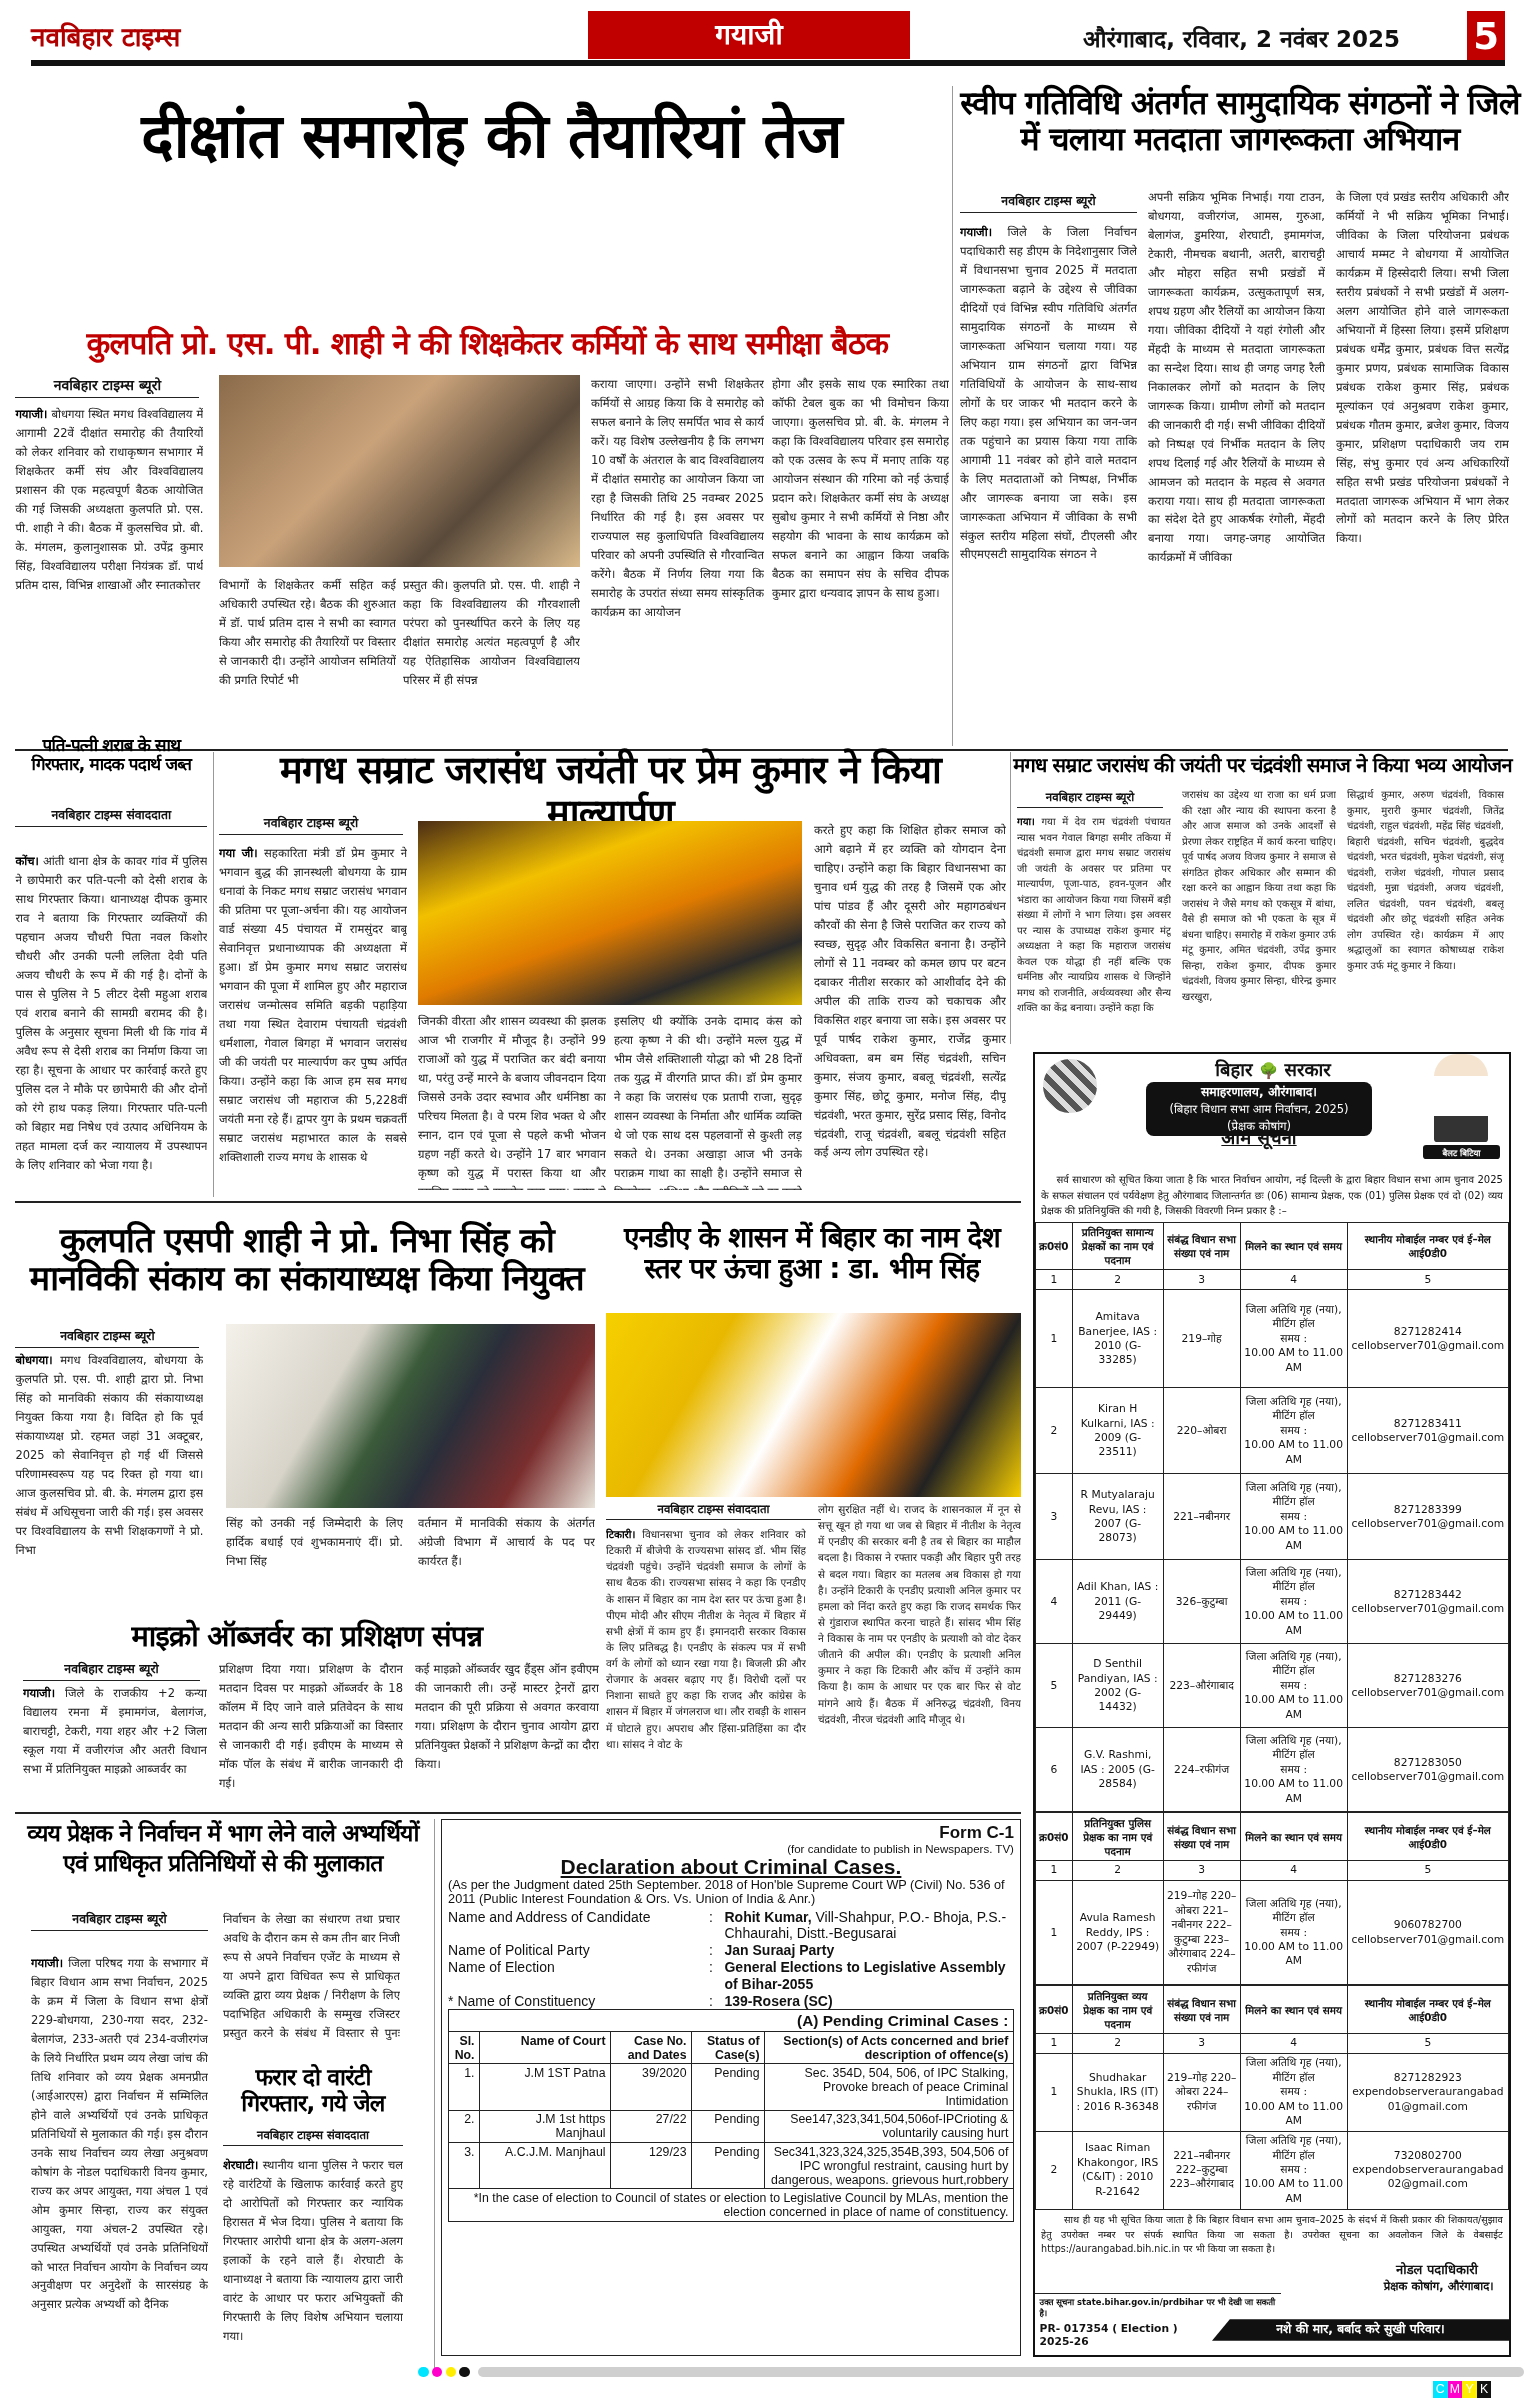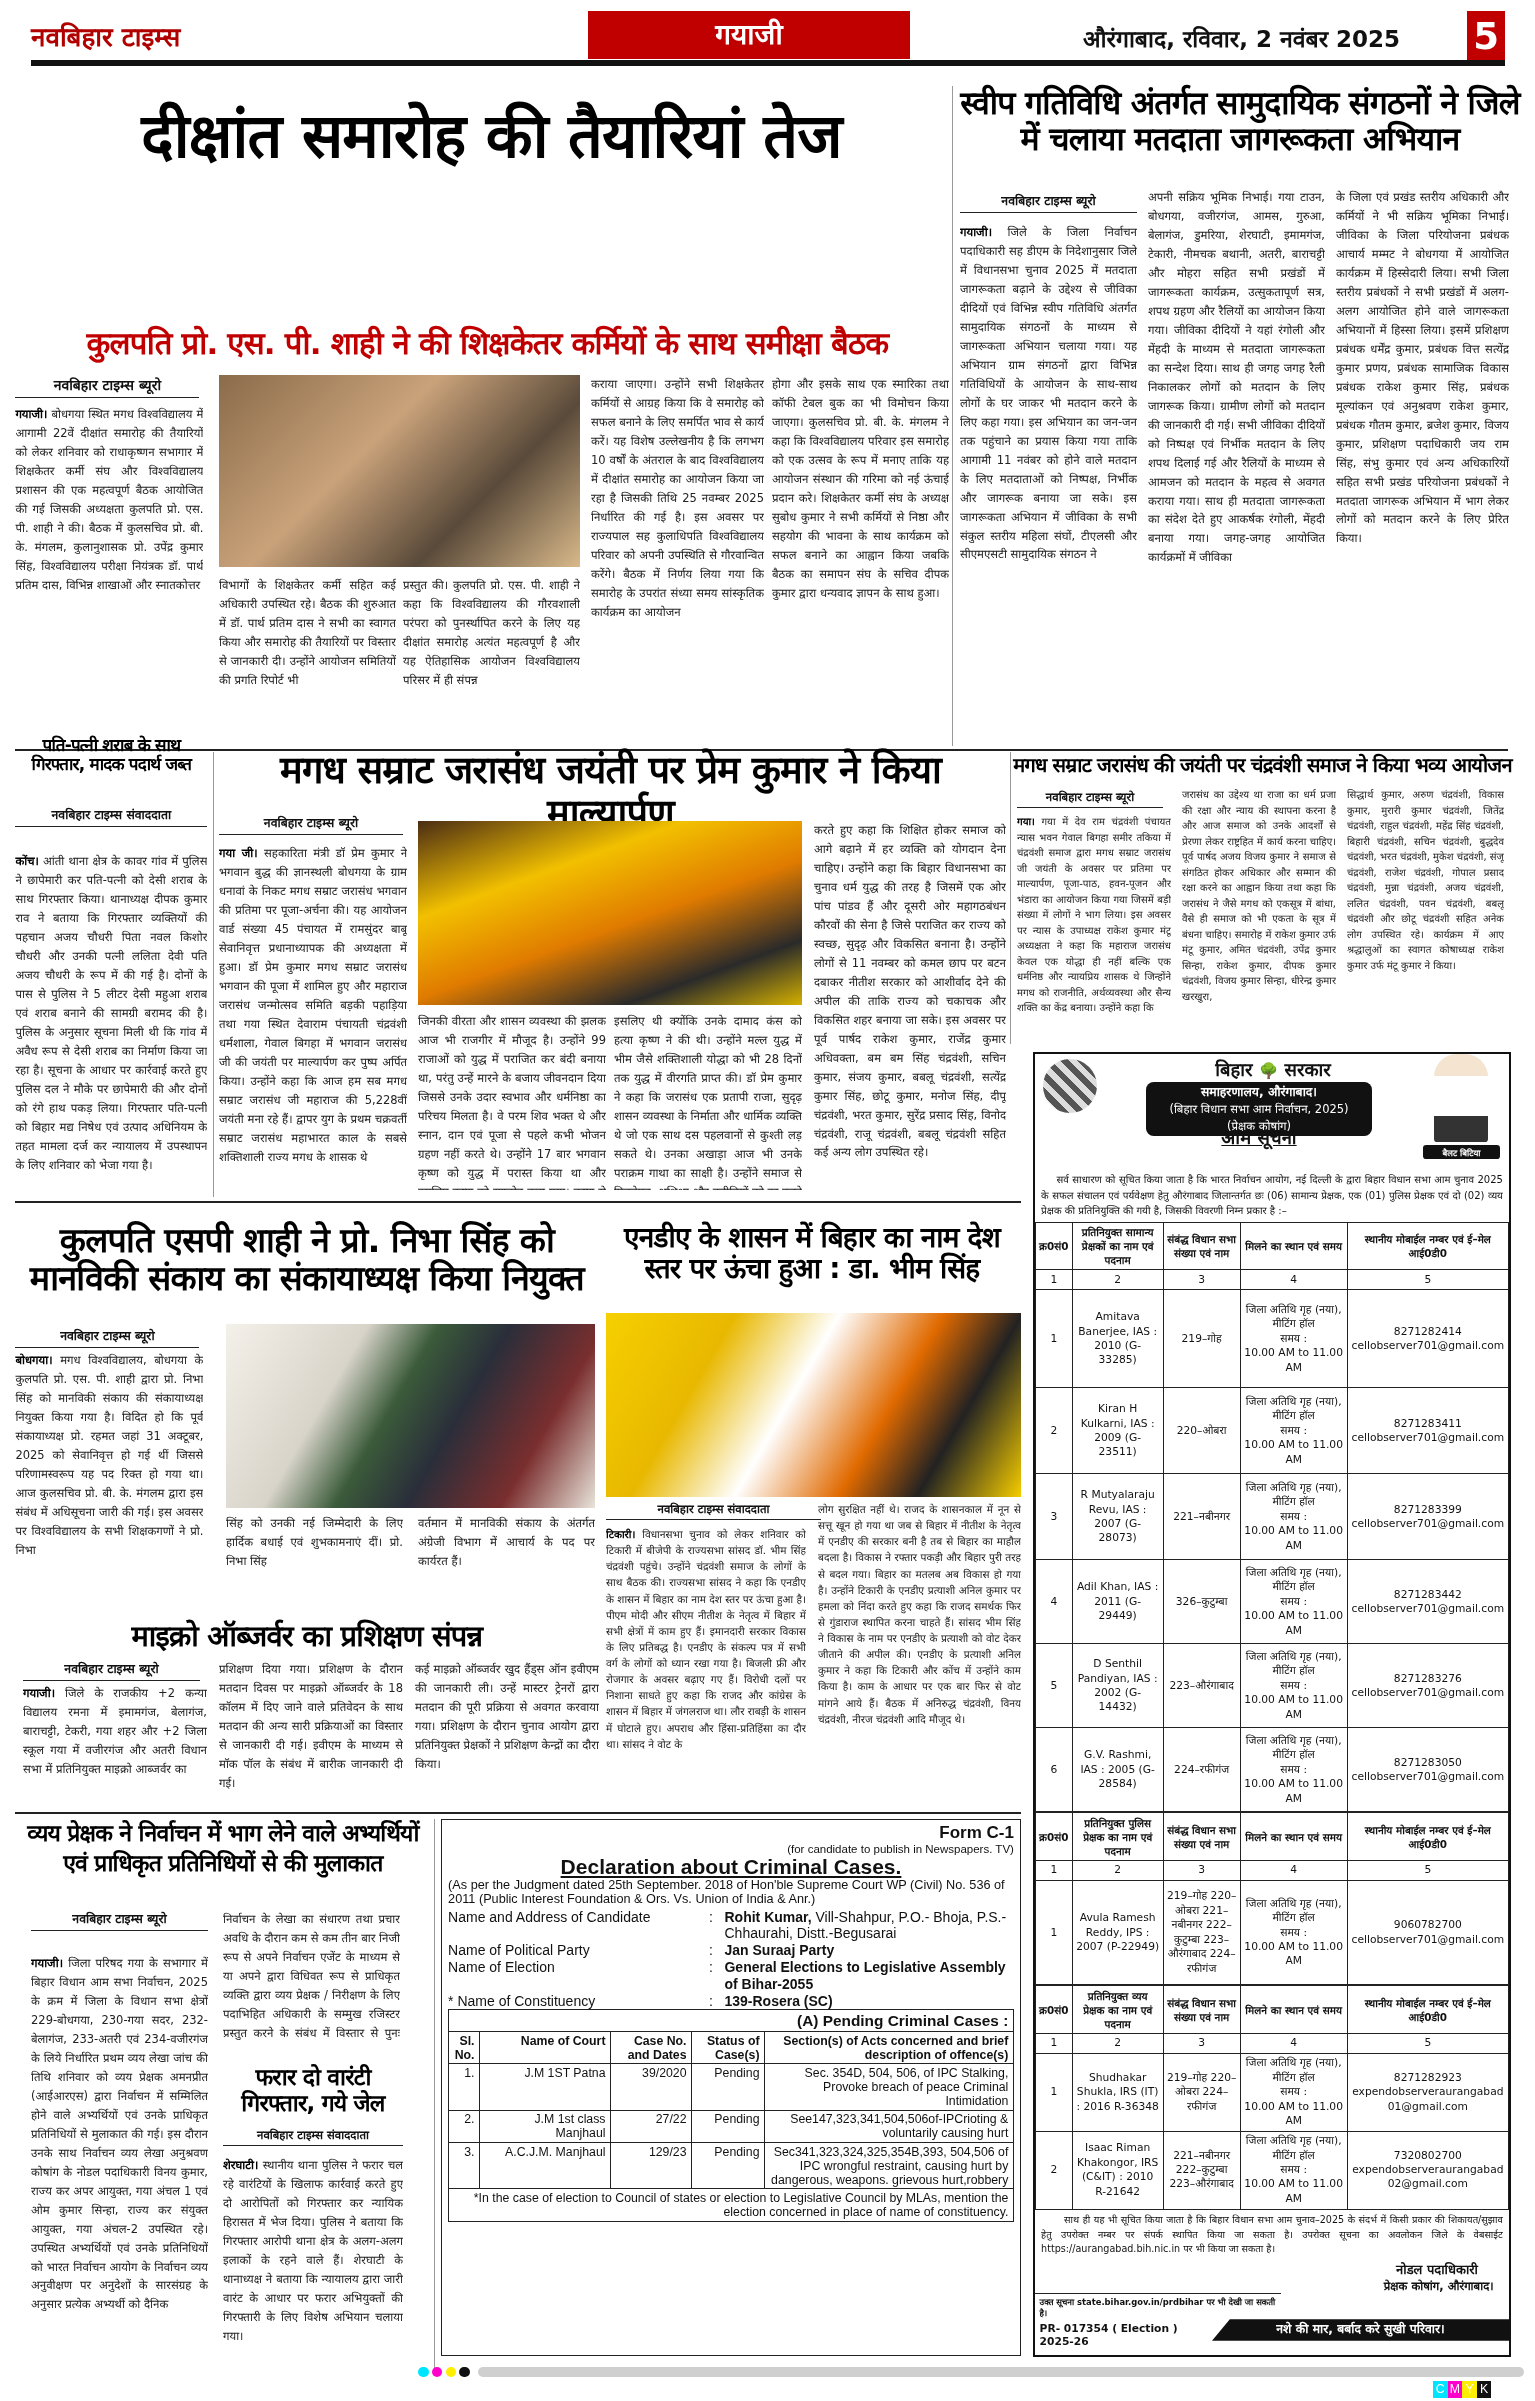--- a/index.html
+++ b/index.html
@@ -165,21 +165,21 @@
     </tr>
     <tr>
           <td>1.</td>
           <td>J.M 1ST Patna</td>
           <td>39/2020</td>
           <td>Pending</td>
           <td>Sec. 354D, 504, 506, of IPC Stalking, Provoke breach of peace Criminal Intimidation</td>
         </tr>
     <tr>
           <td>2.</td>
-          <td>J.M 1st class Manjhaul</td>
+          <td>J.M 1st https Manjhaul</td>
           <td>27/22</td>
           <td>Pending</td>
           <td>See147,323,341,504,506of-IPCrioting &amp; voluntarily causing hurt</td>
         </tr>
     <tr>
           <td>3.</td>
           <td>A.C.J.M. Manjhaul</td>
           <td>129/23</td>
           <td>Pending</td>
           <td>Sec341,323,324,325,354B,393, 504,506 of IPC wrongful restraint, causing hurt by dangerous, weapons. grievous hurt,robbery</td>

